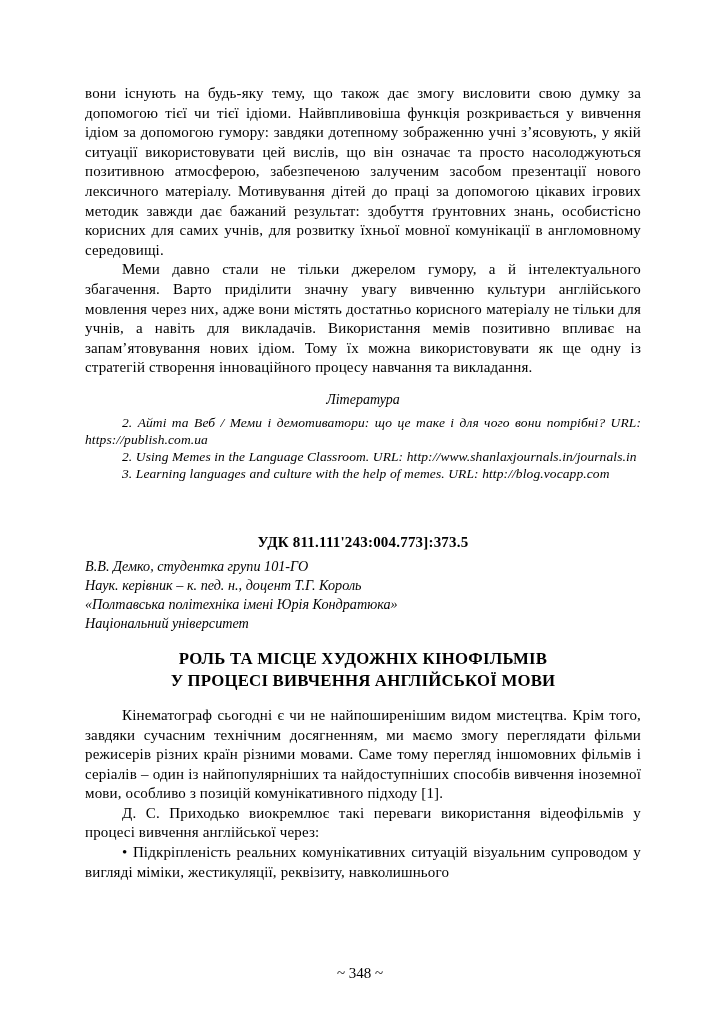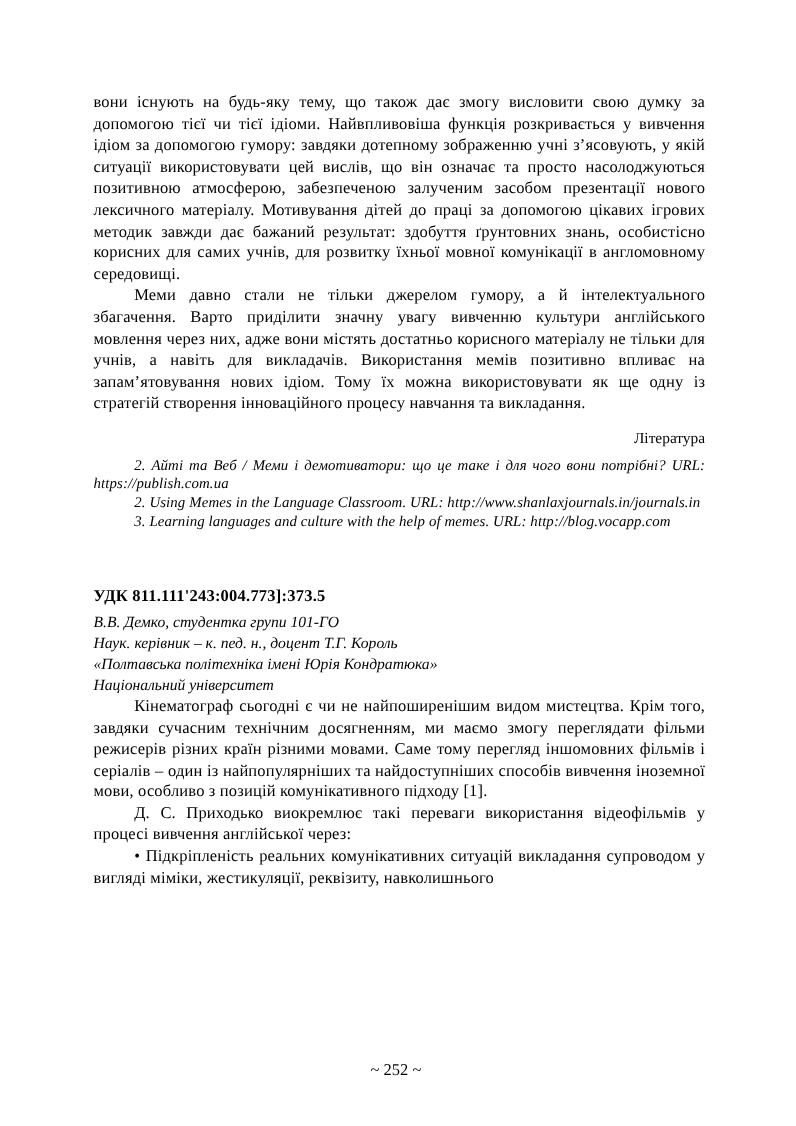--- a/index.html
+++ b/index.html
@@ -27,39 +27,41 @@
   .body-text {
     font-size: 15px;
     line-height: 19.6px;
     text-align: justify;
     text-indent: 37px;
     letter-spacing: 0.15px;
   }
   .no-indent { text-indent: 0; }
 
   .lit-heading {
+    font-style: italic;
     font-weight: normal;
     font-size: 14px;
-    text-align: right;
+    text-align: center;
     margin: 14px 0 6px 0;
   }
   .ref {
     font-style: italic;
     font-size: 13.5px;
     line-height: 17px;
     text-align: justify;
     text-indent: 37px;
     letter-spacing: 0.1px;
   }
 
   .udk {
     font-weight: bold;
     font-size: 15px;
     margin-top: 52px;
     letter-spacing: 0.2px;
+    text-align: center;
   }
   .authors {
     font-style: italic;
     font-size: 14.2px;
     line-height: 19px;
     text-align: left;
     margin-top: 6px;
   }
   .title {
     font-size: 16.8px;
@@ -98,23 +100,27 @@
 
     <p class="udk">УДК 811.111'243:004.773]:373.5</p>
 
     <div class="authors">
       <div>В.В. Демко, студентка групи 101-ГО</div>
       <div>Наук. керівник – к. пед. н., доцент Т.Г. Король</div>
       <div>«Полтавська політехніка імені Юрія Кондратюка»</div>
       <div>Національний університет</div>
     </div>
 
+    <h1 class="title">
+      <span>РОЛЬ ТА МІСЦЕ ХУДОЖНІХ КІНОФІЛЬМІВ</span>
+      <span>У ПРОЦЕСІ ВИВЧЕННЯ АНГЛІЙСЬКОЇ МОВИ</span>
+    </h1>
 
     <p class="body-text">Кінематограф сьогодні є чи не найпоширенішим видом мистецтва. Крім того, завдяки сучасним технічним досягненням, ми маємо змогу переглядати фільми режисерів різних країн різними мовами. Саме тому перегляд іншомовних фільмів і серіалів – один із найпопулярніших та найдоступніших способів вивчення іноземної мови, особливо з позицій комунікативного підходу [1].</p>
 
     <p class="body-text">Д. С. Приходько виокремлює такі переваги використання відеофільмів у процесі вивчення англійської через:</p>
 
-    <p class="body-text">• Підкріпленість реальних комунікативних ситуацій викладання супроводом у вигляді міміки, жестикуляції, реквізиту, навколишнього</p>
+    <p class="body-text">• Підкріпленість реальних комунікативних ситуацій візуальним супроводом у вигляді міміки, жестикуляції, реквізиту, навколишнього</p>
 
   </div>
 
-  <div class="page-number">~ 252 ~</div>
+  <div class="page-number">~ 348 ~</div>
 </div>
 
 </body></html>

